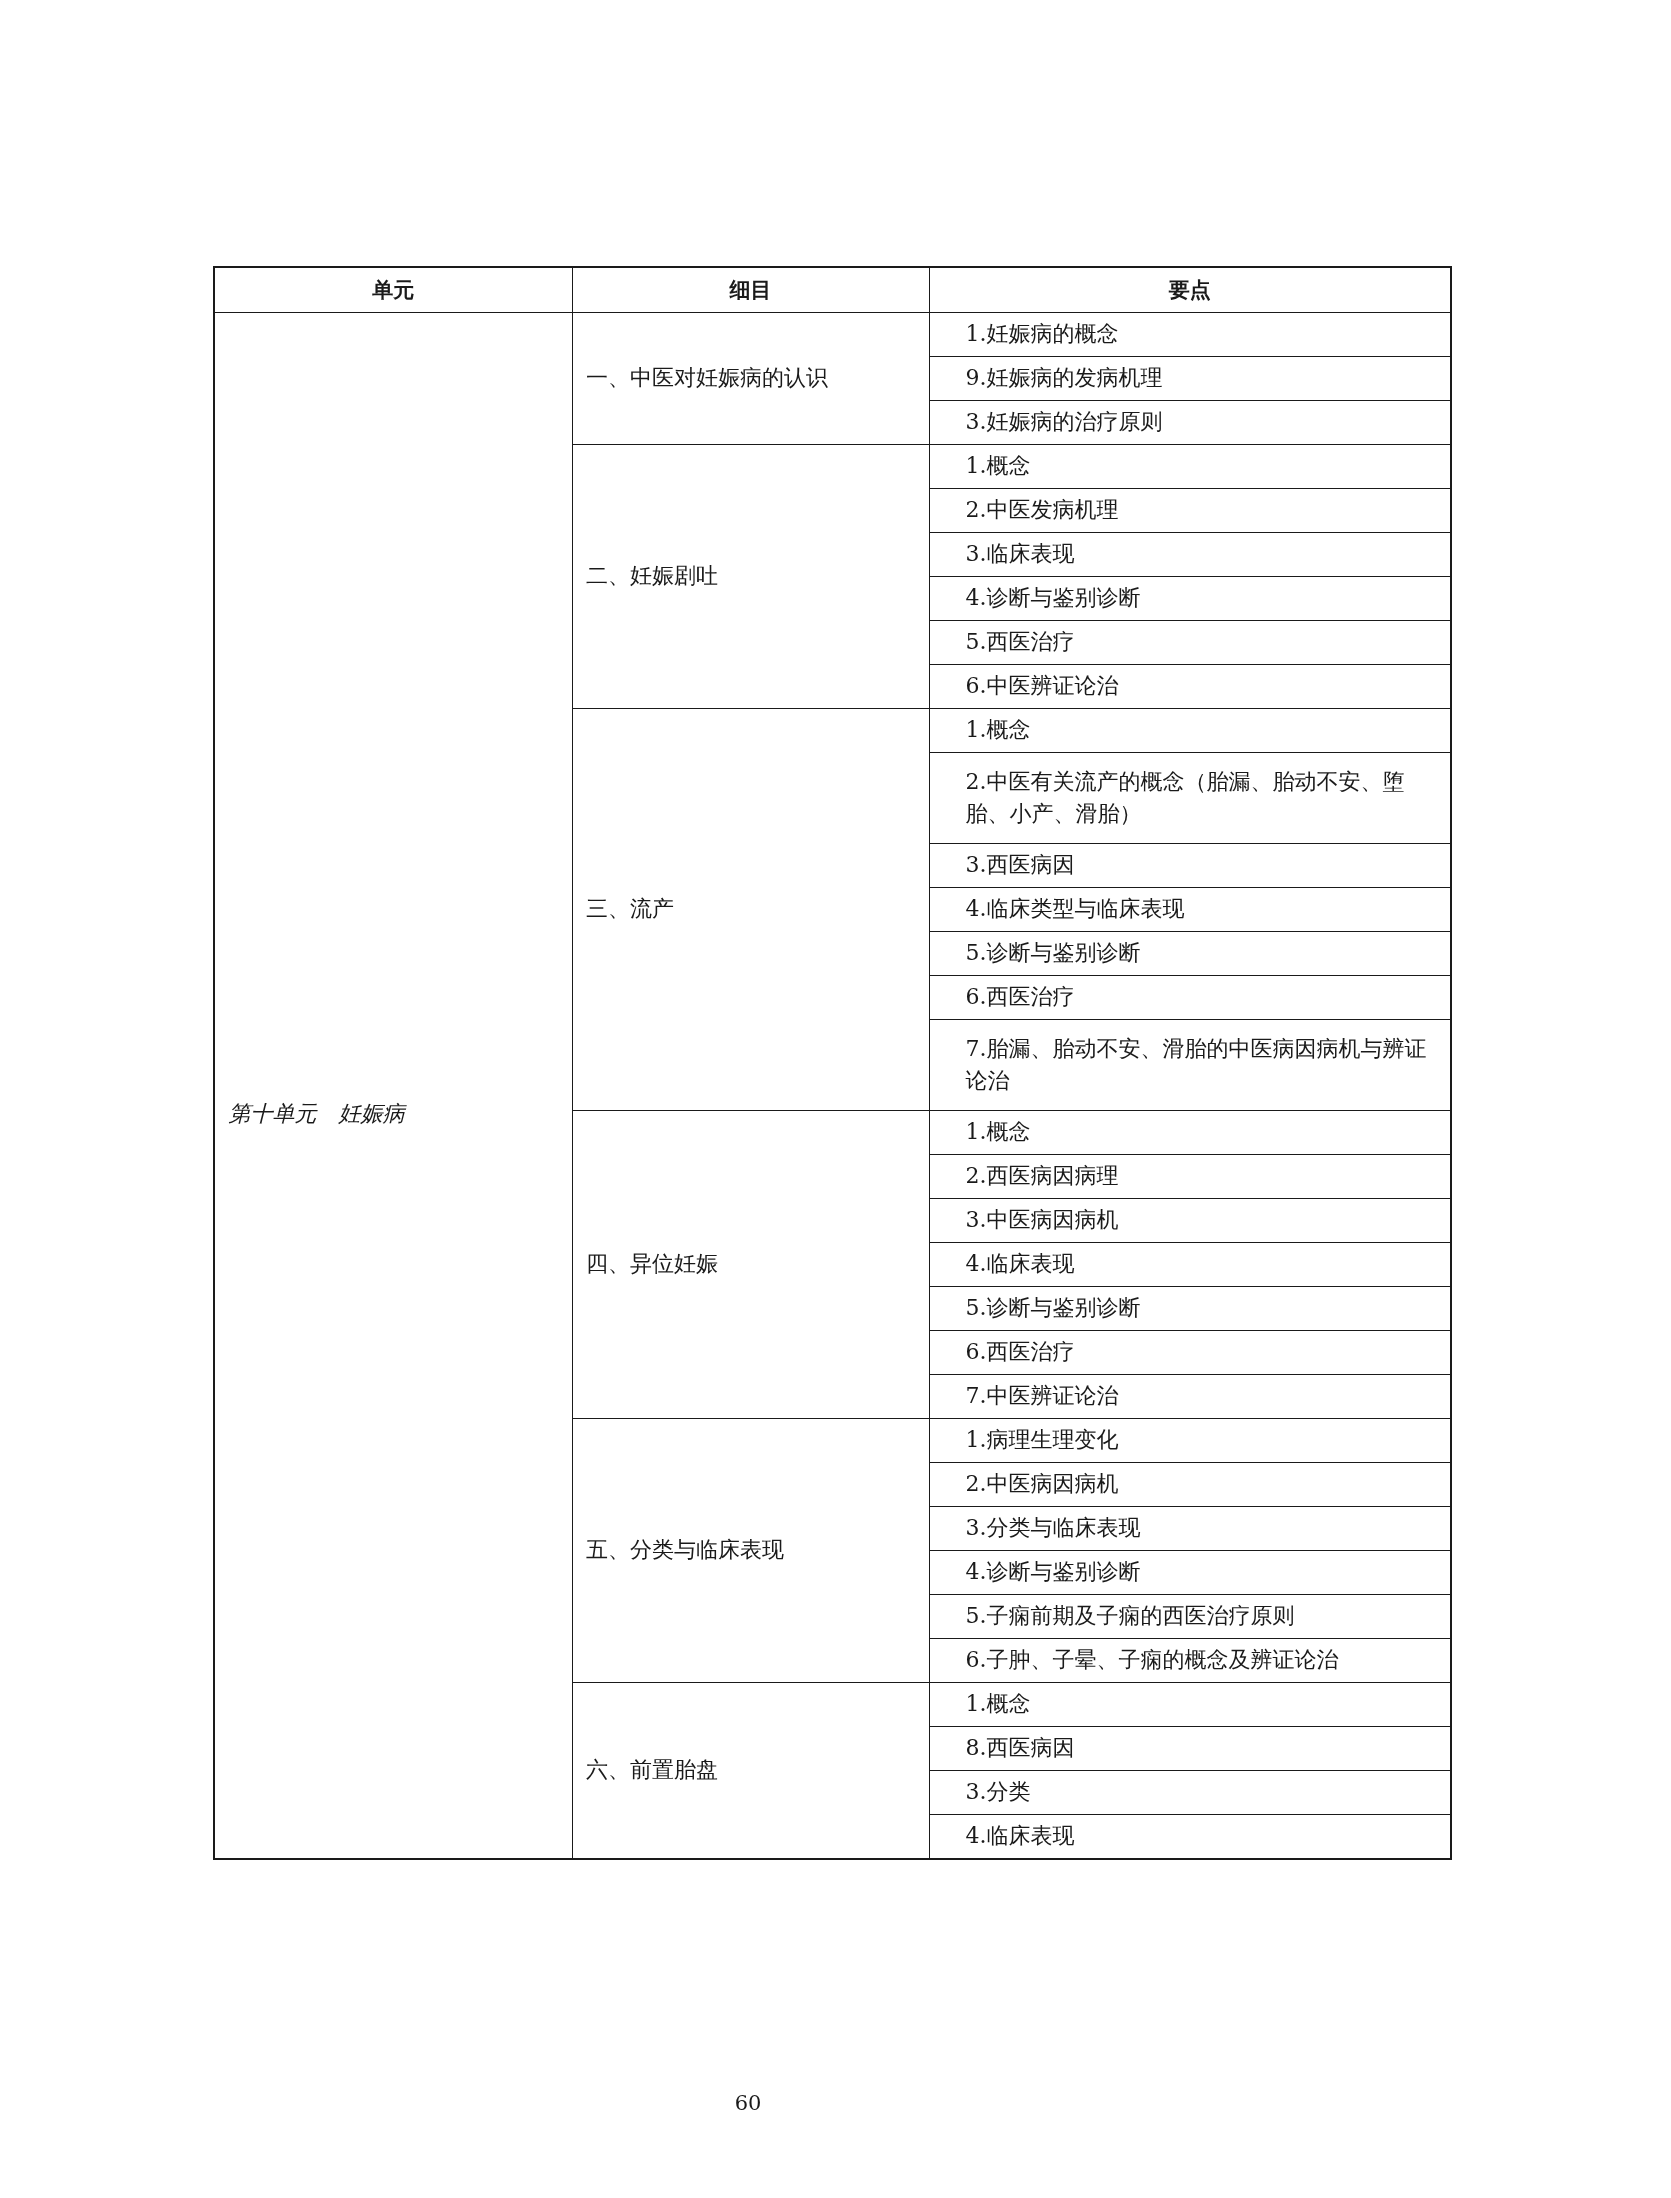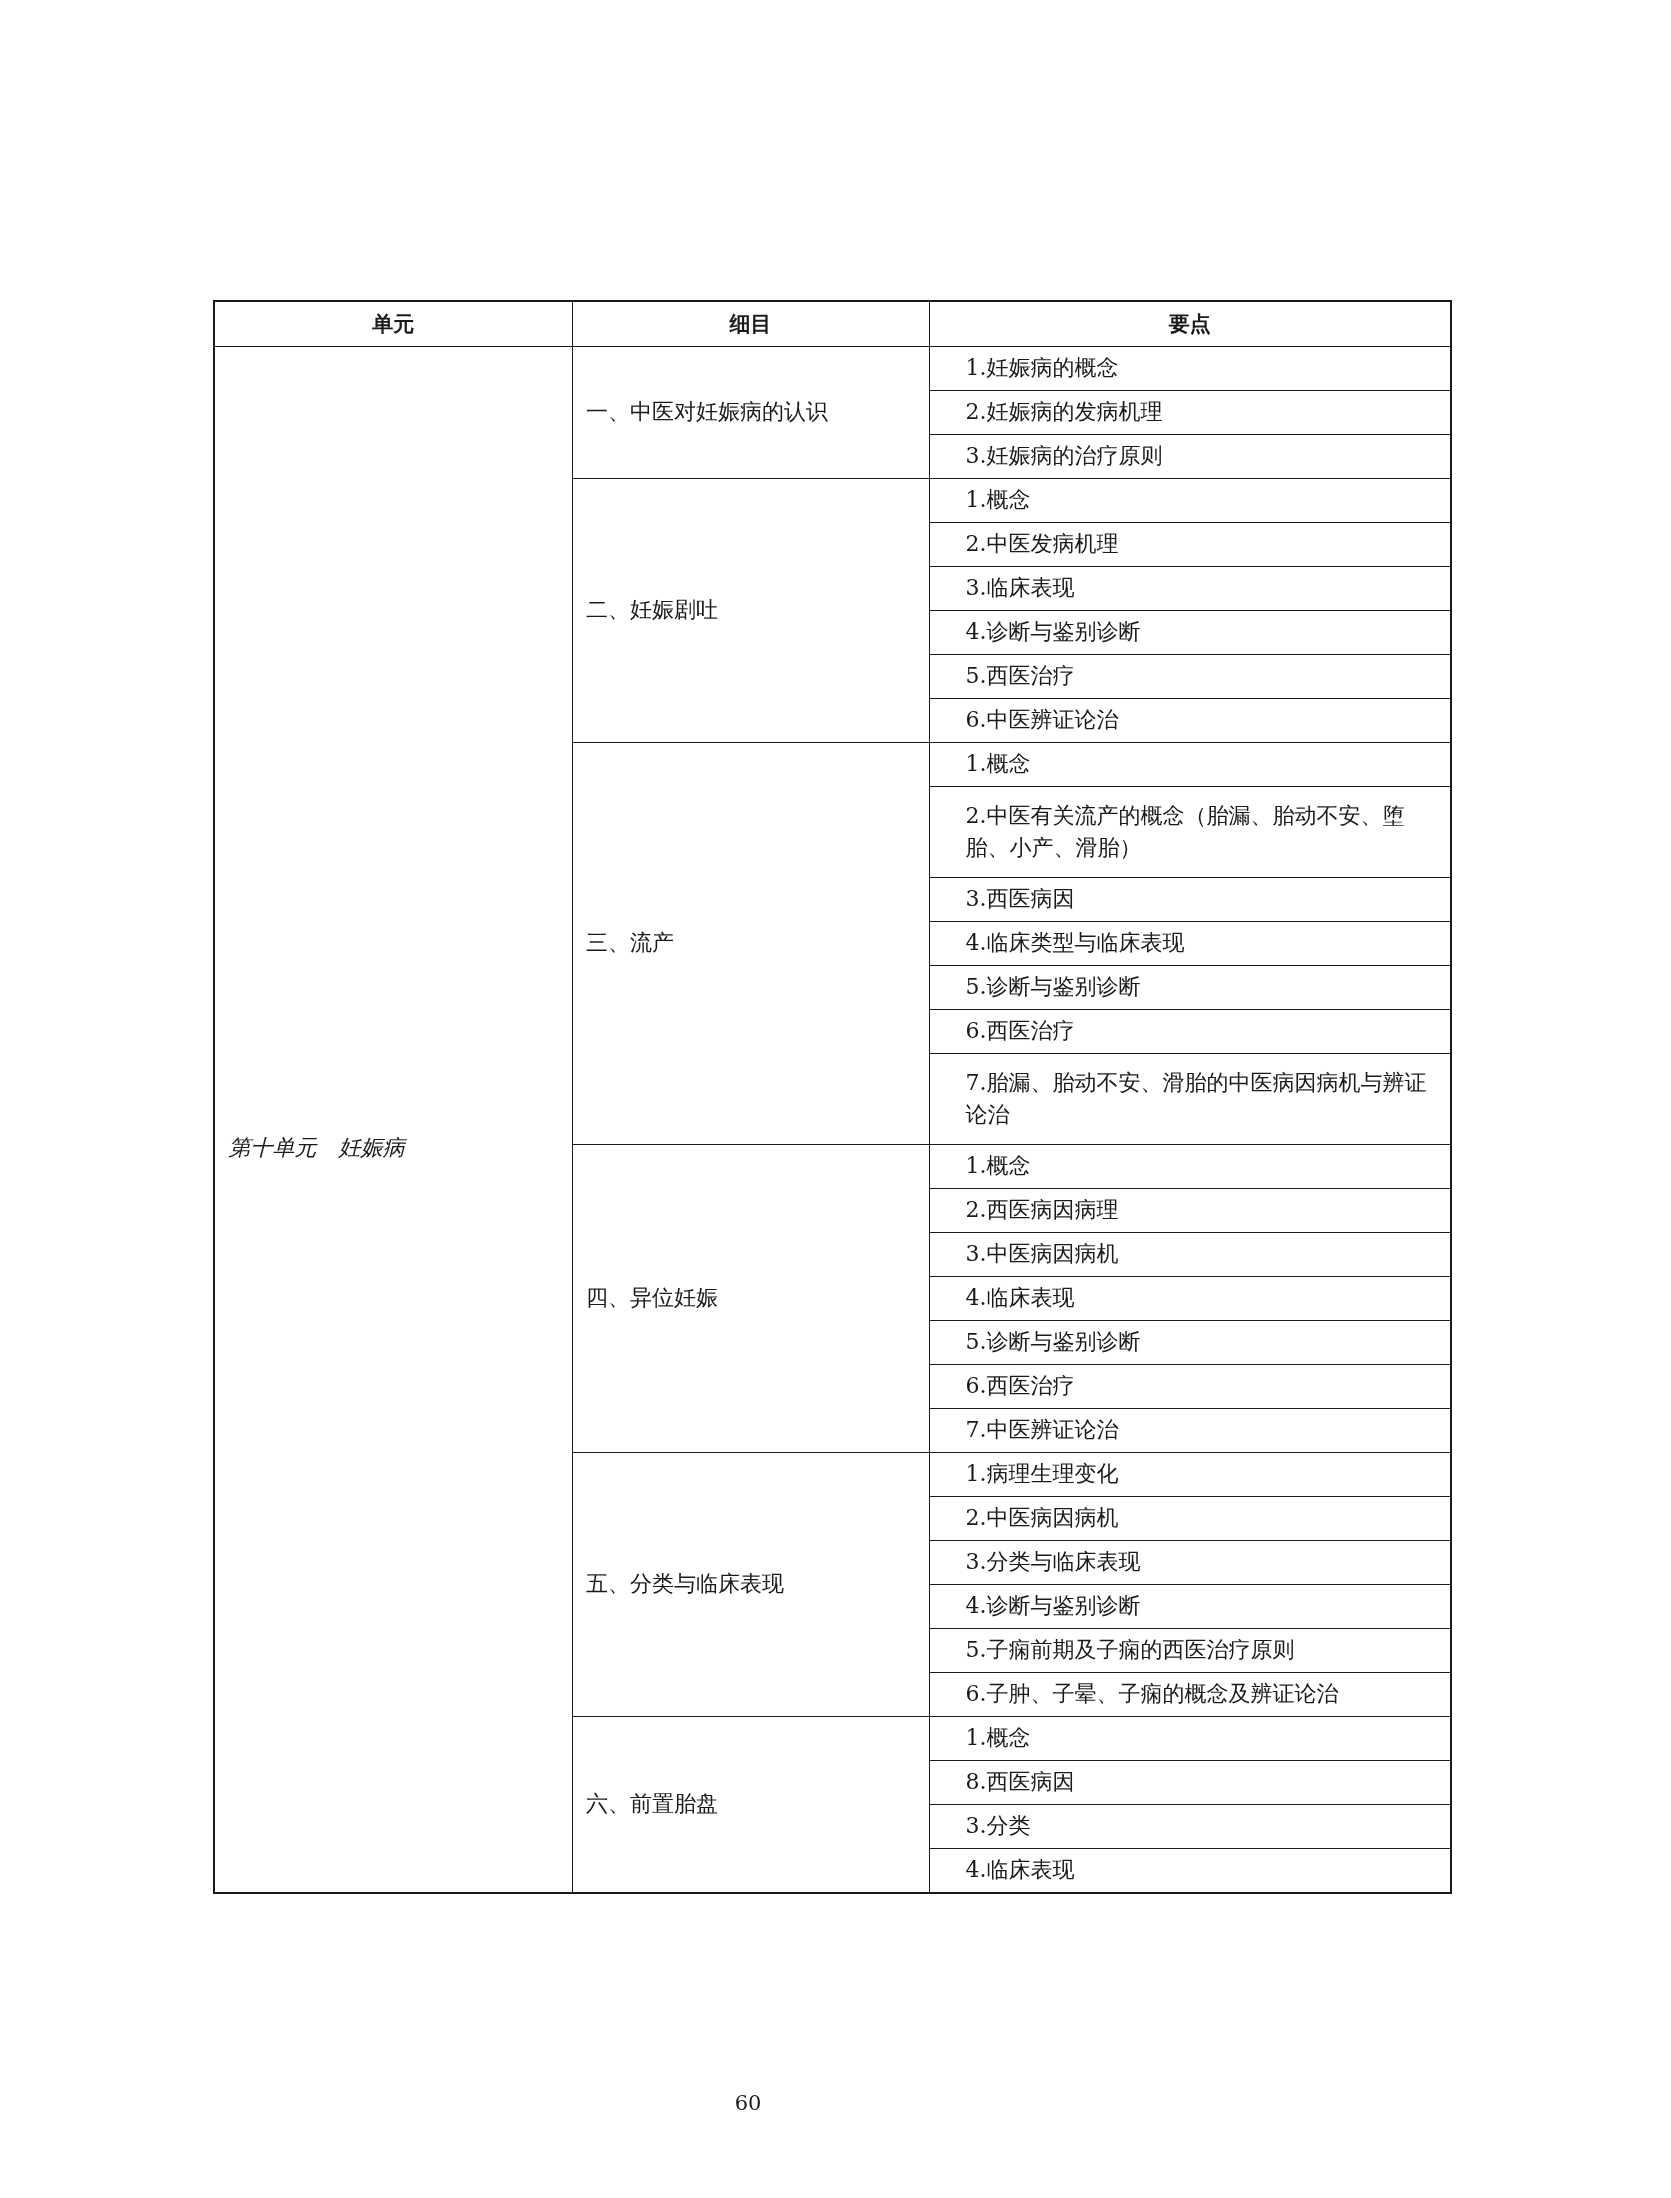--- a/index.html
+++ b/index.html
@@ -1,17 +1,17 @@
 <!DOCTYPE html>
 <html><head>
 <meta charset="utf-8">
 <style>
   html,body{margin:0;padding:0;background:#fff;}
   body{width:1672px;height:2199px;position:relative;font-family:"DejaVu Serif","Liberation Serif",serif;color:#1a1a1a;}
-  table{position:absolute;left:213px;top:300px;width:1237px;border-collapse:collapse;border:2.9px solid #1a1a1a;table-layout:fixed;}
+  table{position:absolute;left:213px;top:266px;width:1237px;border-collapse:collapse;border:2.9px solid #1a1a1a;table-layout:fixed;}
   td,th{border:1.9px solid #1a1a1a;font-size:22px;line-height:32.5px;vertical-align:middle;padding:0 13.4px;}
   th{height:44px;font-family:"DejaVu Sans","Liberation Sans",sans-serif;font-weight:bold;font-size:21px;text-align:center;}
   td.pt{height:43px;padding-left:36px;}
   td.pt2{height:90px;margin-top:8px;}
   .page-num{position:absolute;top:2091px;left:0;width:1496px;text-align:center;font-size:21px;}
 </style>
 </head>
 <body>
 
 <table>
@@ -27,21 +27,21 @@
       <th>要点</th>
     </tr>
   </thead>
   <tbody id="tbody">
       <tr>
         <td rowspan="33" style="padding-top: 57px; font-style: italic;">第十单元　妊娠病</td>
         <td rowspan="3">一、中医对妊娠病的认识</td>
         <td class="pt">1.妊娠病的概念</td>
       </tr>
       <tr>
-        <td class="pt">2.妊娠病的发病机理</td>
+        <td class="pt">9.妊娠病的发病机理</td>
       </tr>
       <tr>
         <td class="pt">3.妊娠病的治疗原则</td>
       </tr>
       <tr>
         <td rowspan="6">二、妊娠剧吐</td>
         <td class="pt">1.概念</td>
       </tr>
       <tr>
         <td class="pt">2.中医发病机理</td>

